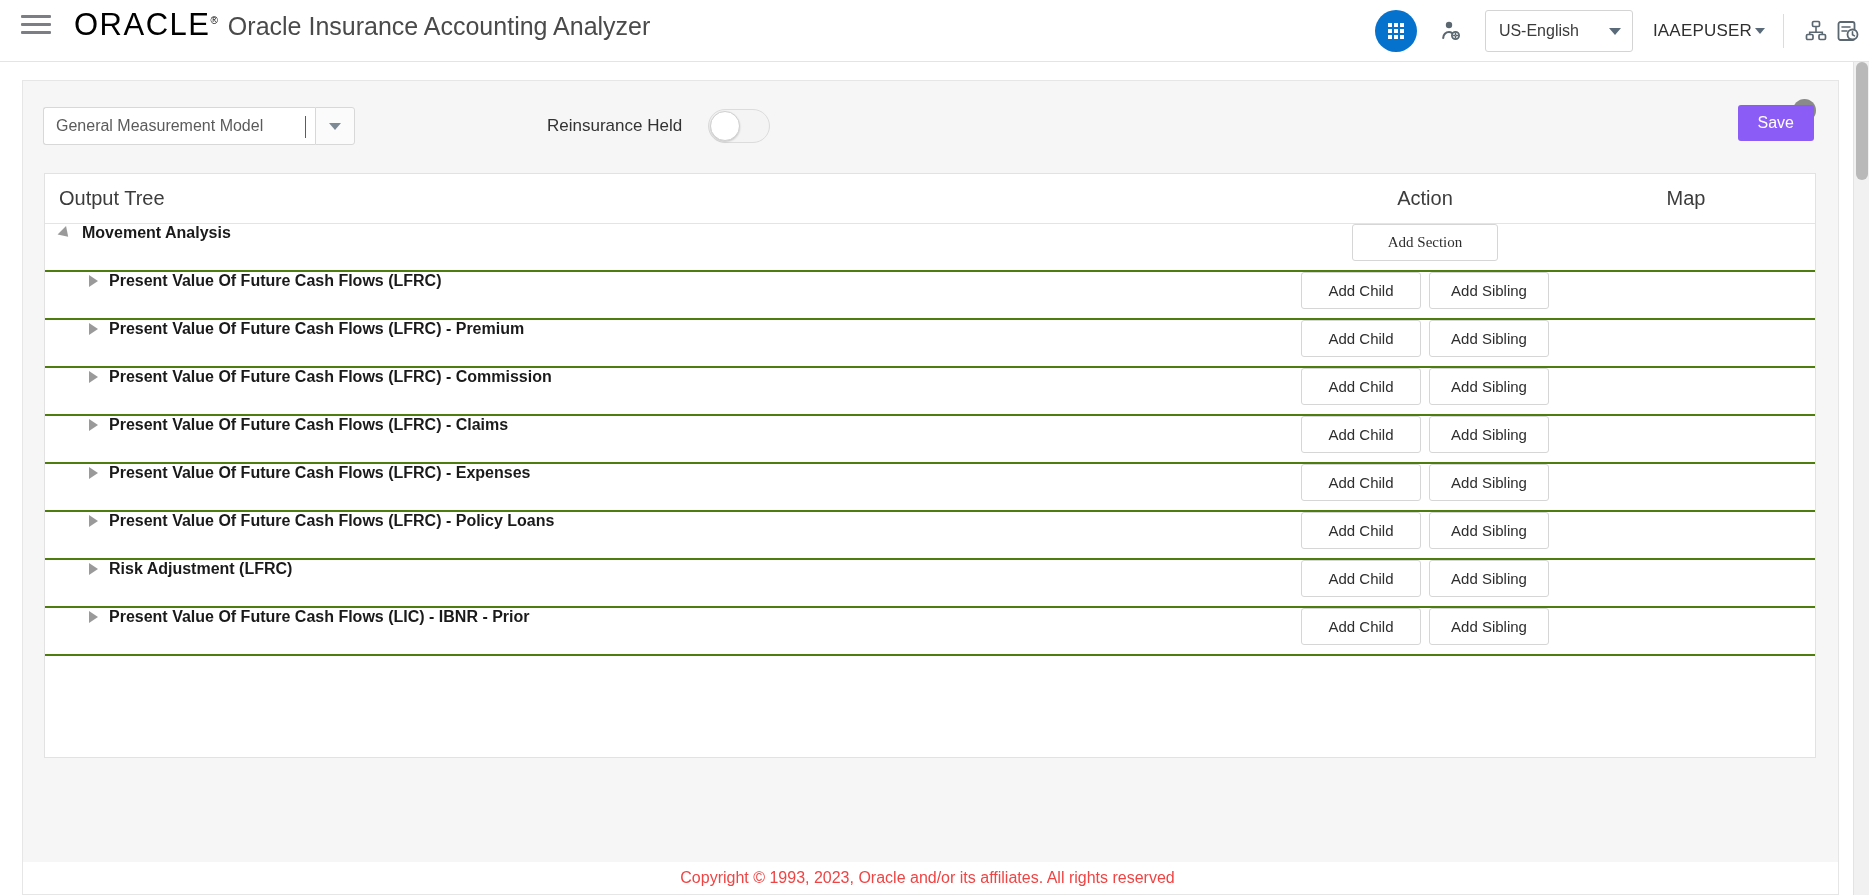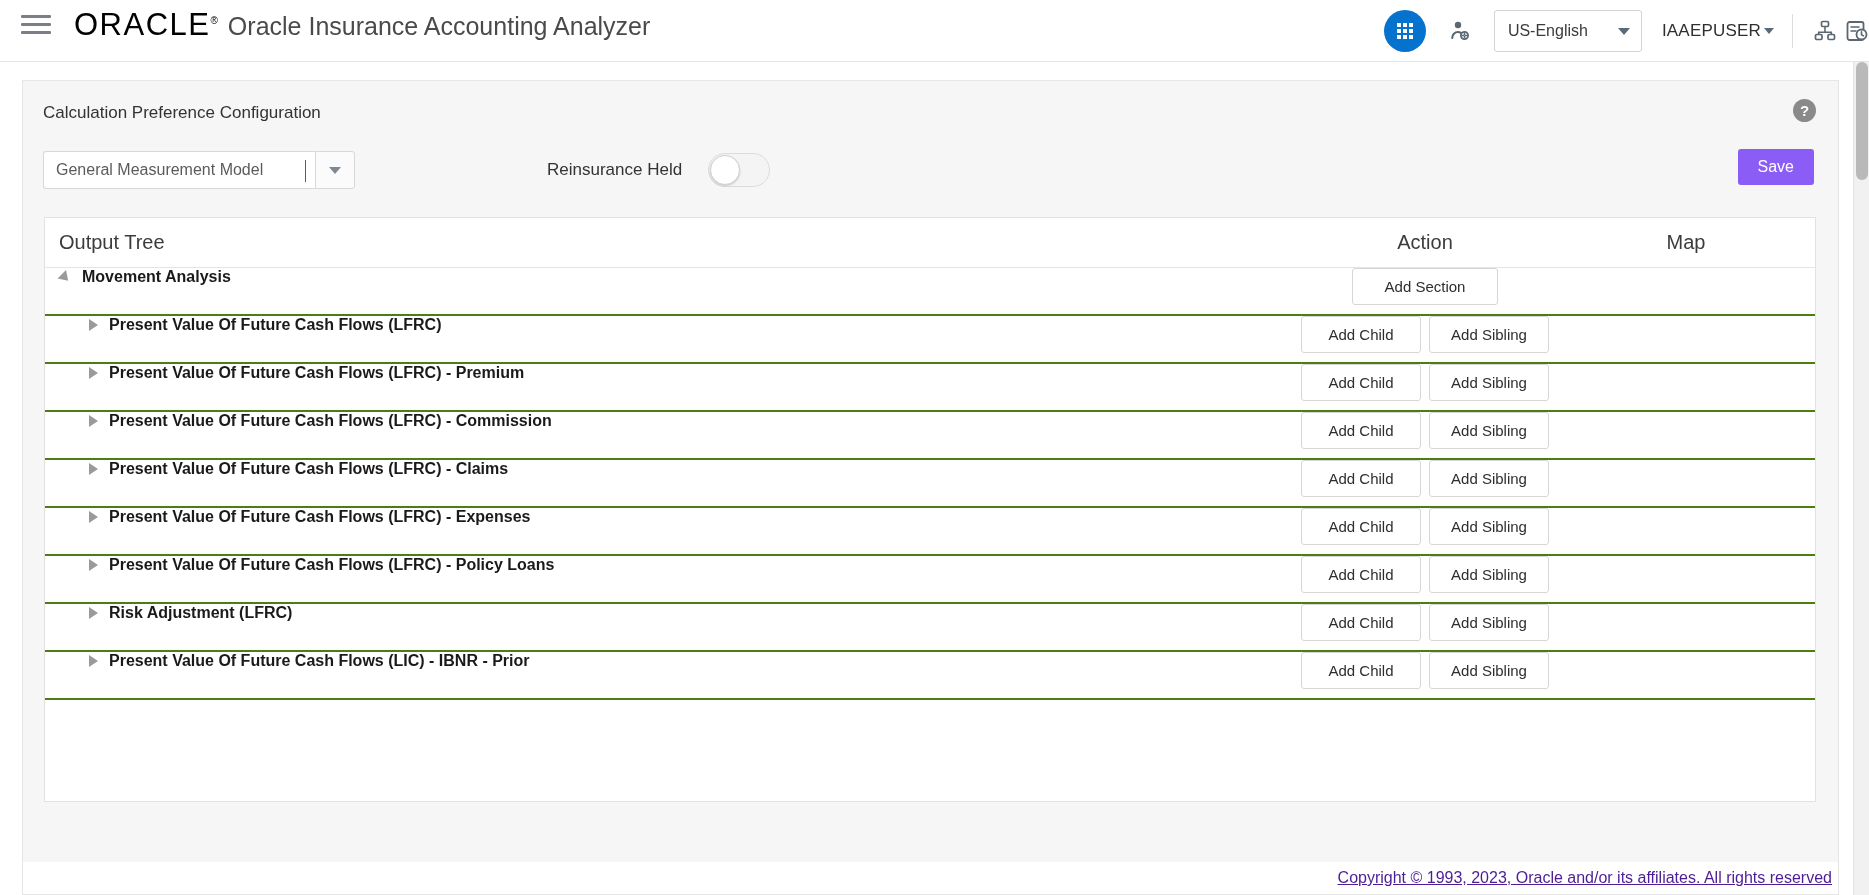--- a/index.html
+++ b/index.html
@@ -55,21 +55,21 @@
     letter-spacing: 0;
   }
   .app-title {
     font-size: 25px;
     color: #4a4a4a;
     font-weight: 400;
     white-space: nowrap;
   }
   .header-right {
     position: absolute;
-    right: 0; top: 0;
+    right: 9px; top: 0;
     height: 62px;
     display: flex;
     align-items: center;
     gap: 0;
   }
   .grid-btn {
     width: 42px; height: 42px;
     border-radius: 50%;
     background: #0572ce;
     display: flex; align-items: center; justify-content: center;
@@ -291,36 +291,35 @@
     background: #fff;
     border: 1px solid #d6d6d6;
     border-radius: 3px;
     font-family: inherit;
     font-size: 15px;
     color: #2e2e2e;
     padding: 9px 0;
     width: 120px;
     cursor: pointer;
   }
-  .act-btn.single { width: 146px; }
+  .act-btn.single { width: 146px; font-family: Liberation Serif, serif; }
 
   
   .footer {
     position: absolute;
     left: 0; right: 0; bottom: 0;
     height: 32px;
     background: #ffffff;
     display: flex;
     align-items: center;
-    justify-content: flex-end;
+    justify-content: center;
     padding-right: 6px;
     font-size: 16px;
-    color: #4c1d95;
+    color: #ef4444;
     white-space: nowrap;
-    text-decoration: underline;
   }
 
   
   .page-scrollbar {
     position: absolute;
     top: 62px; right: 0;
     width: 16px;
     height: 833px;
     background: #f1f1f1;
     border-left: 1px solid #e3e3e3;
@@ -404,21 +403,20 @@
       </svg>
     </div>
 
   </div>
 </div>
 
 <div class="page-body">
   <div class="content-card">
 
     <div class="config-section">
-      <div class="config-title">Calculation Preference Configuration</div>
 
       <div class="help-icon">?</div>
 
       <div class="config-row">
 
         <div class="model-dropdown">
           <div class="field" title="General Measurement Model">General Measurement Model</div>
           <div class="arrow-btn">
             <span class="caret-down"></span>
           </div>

